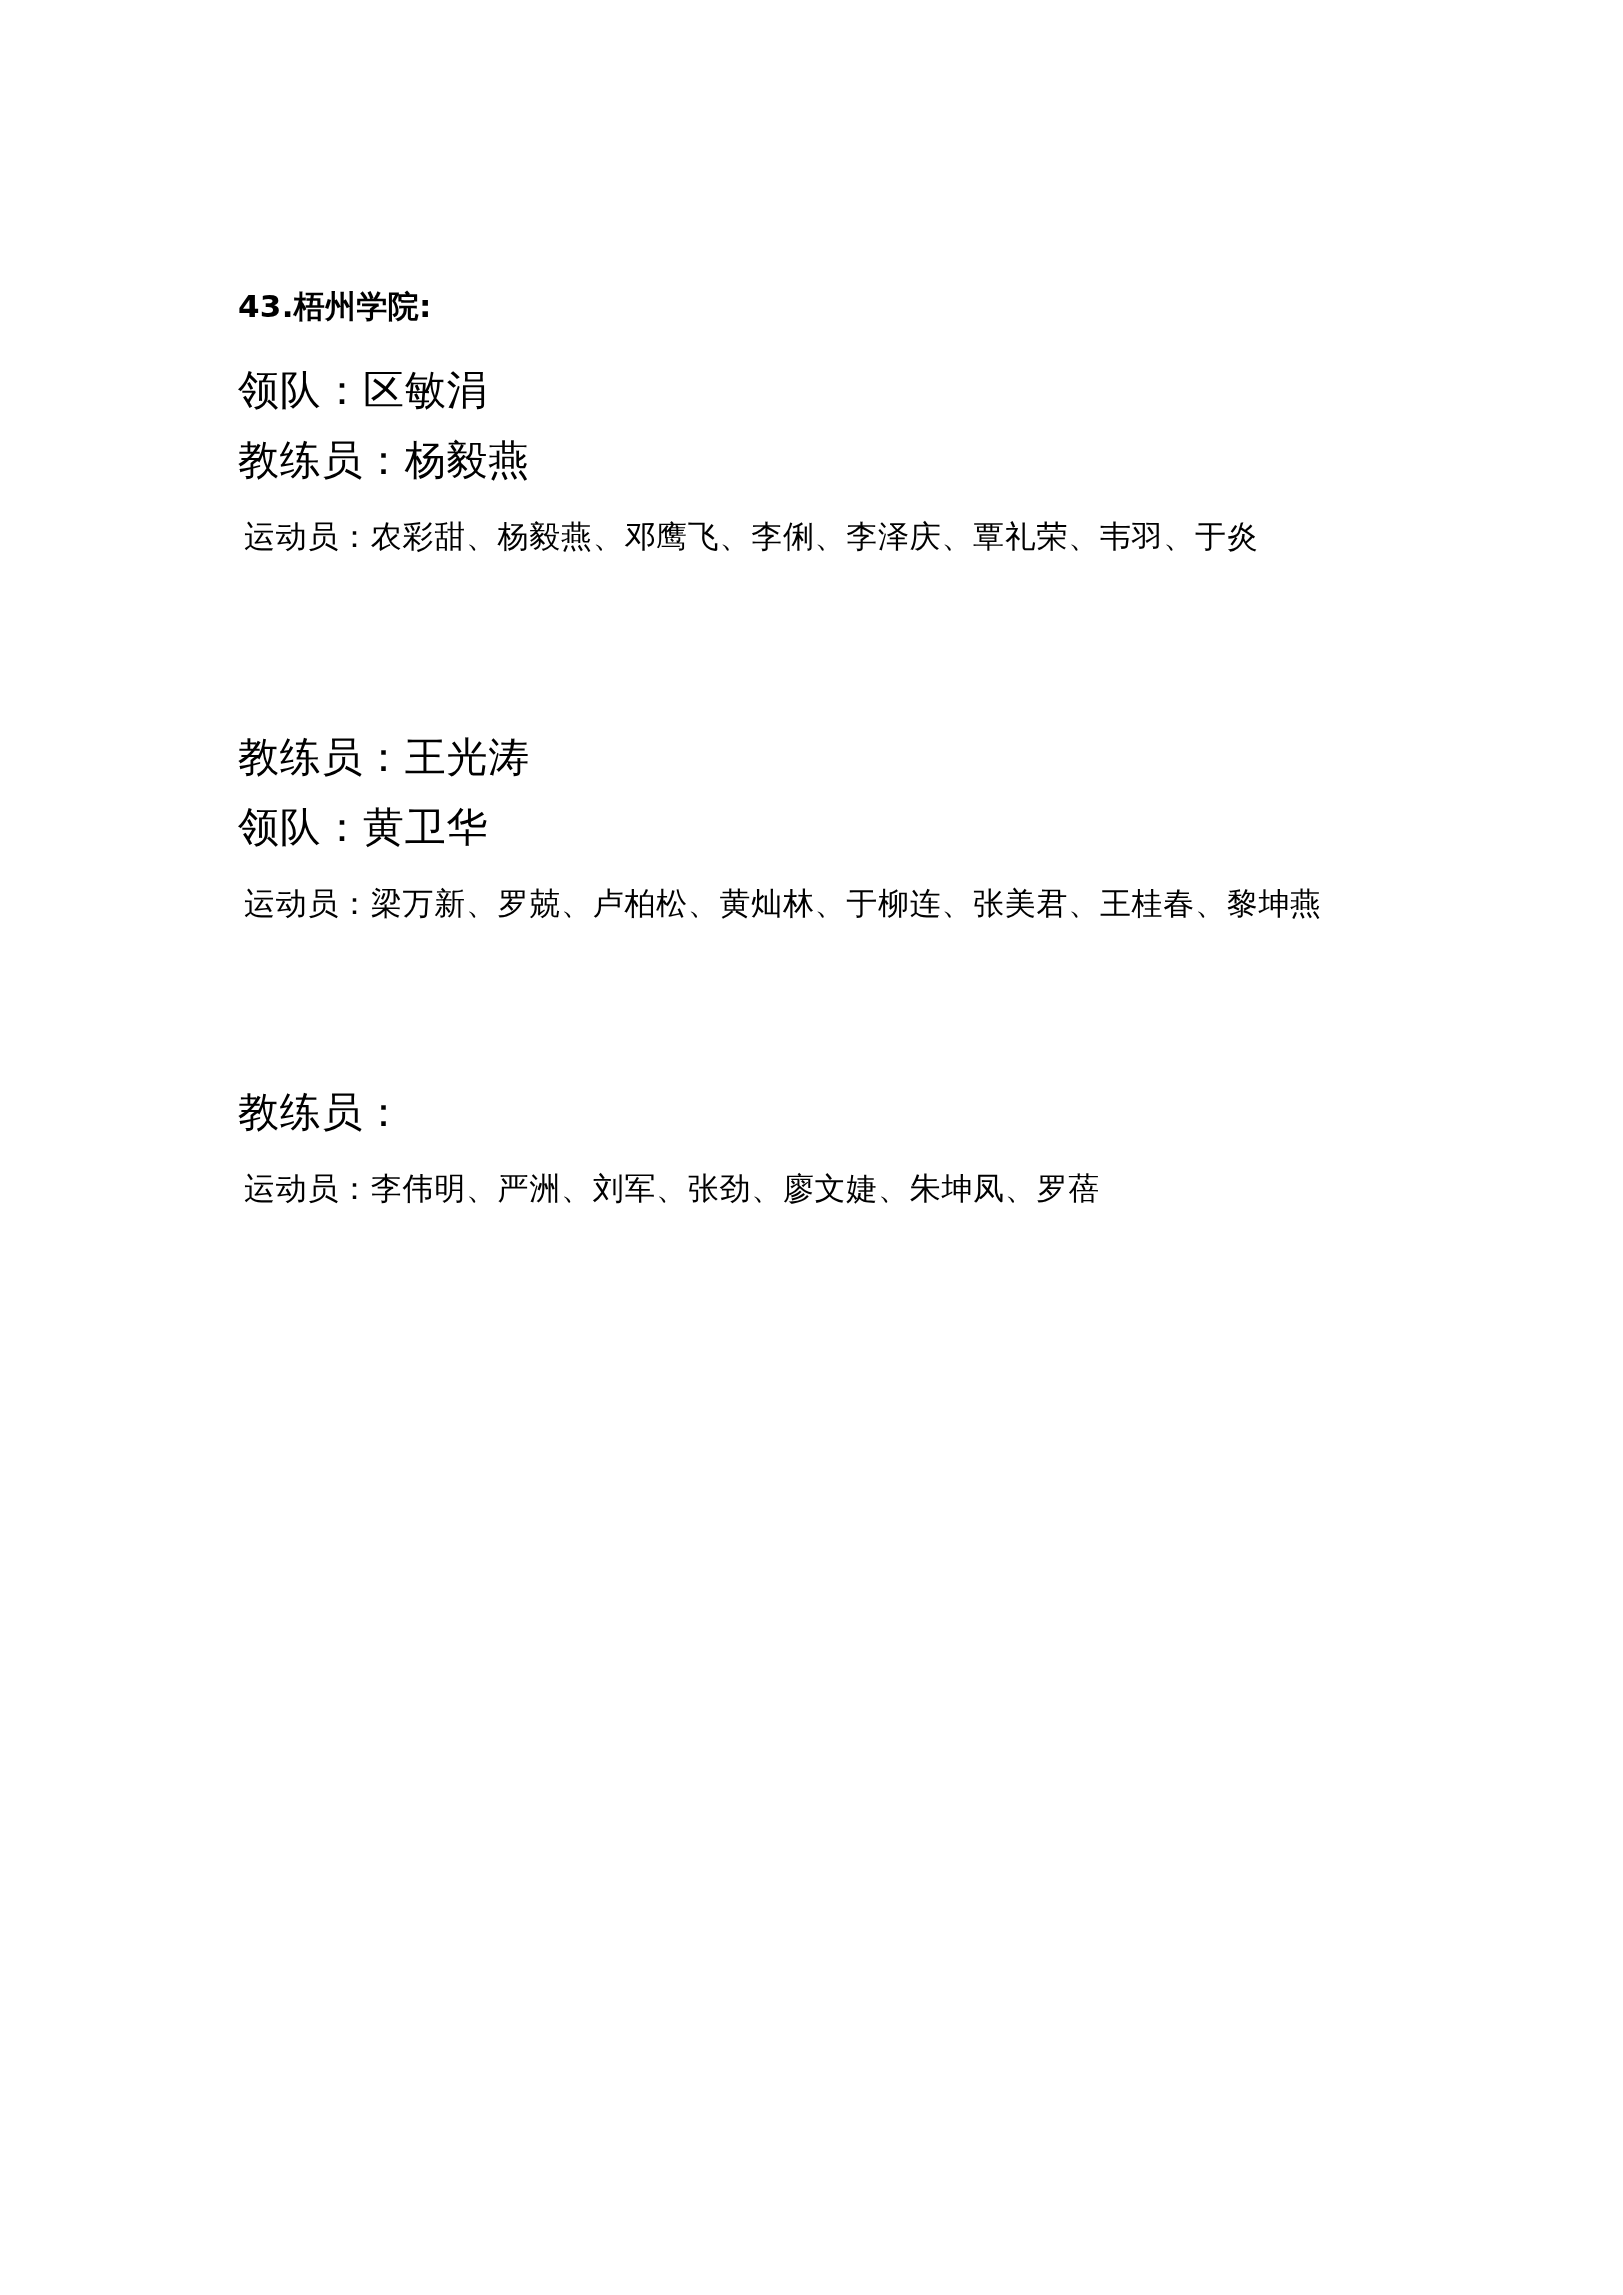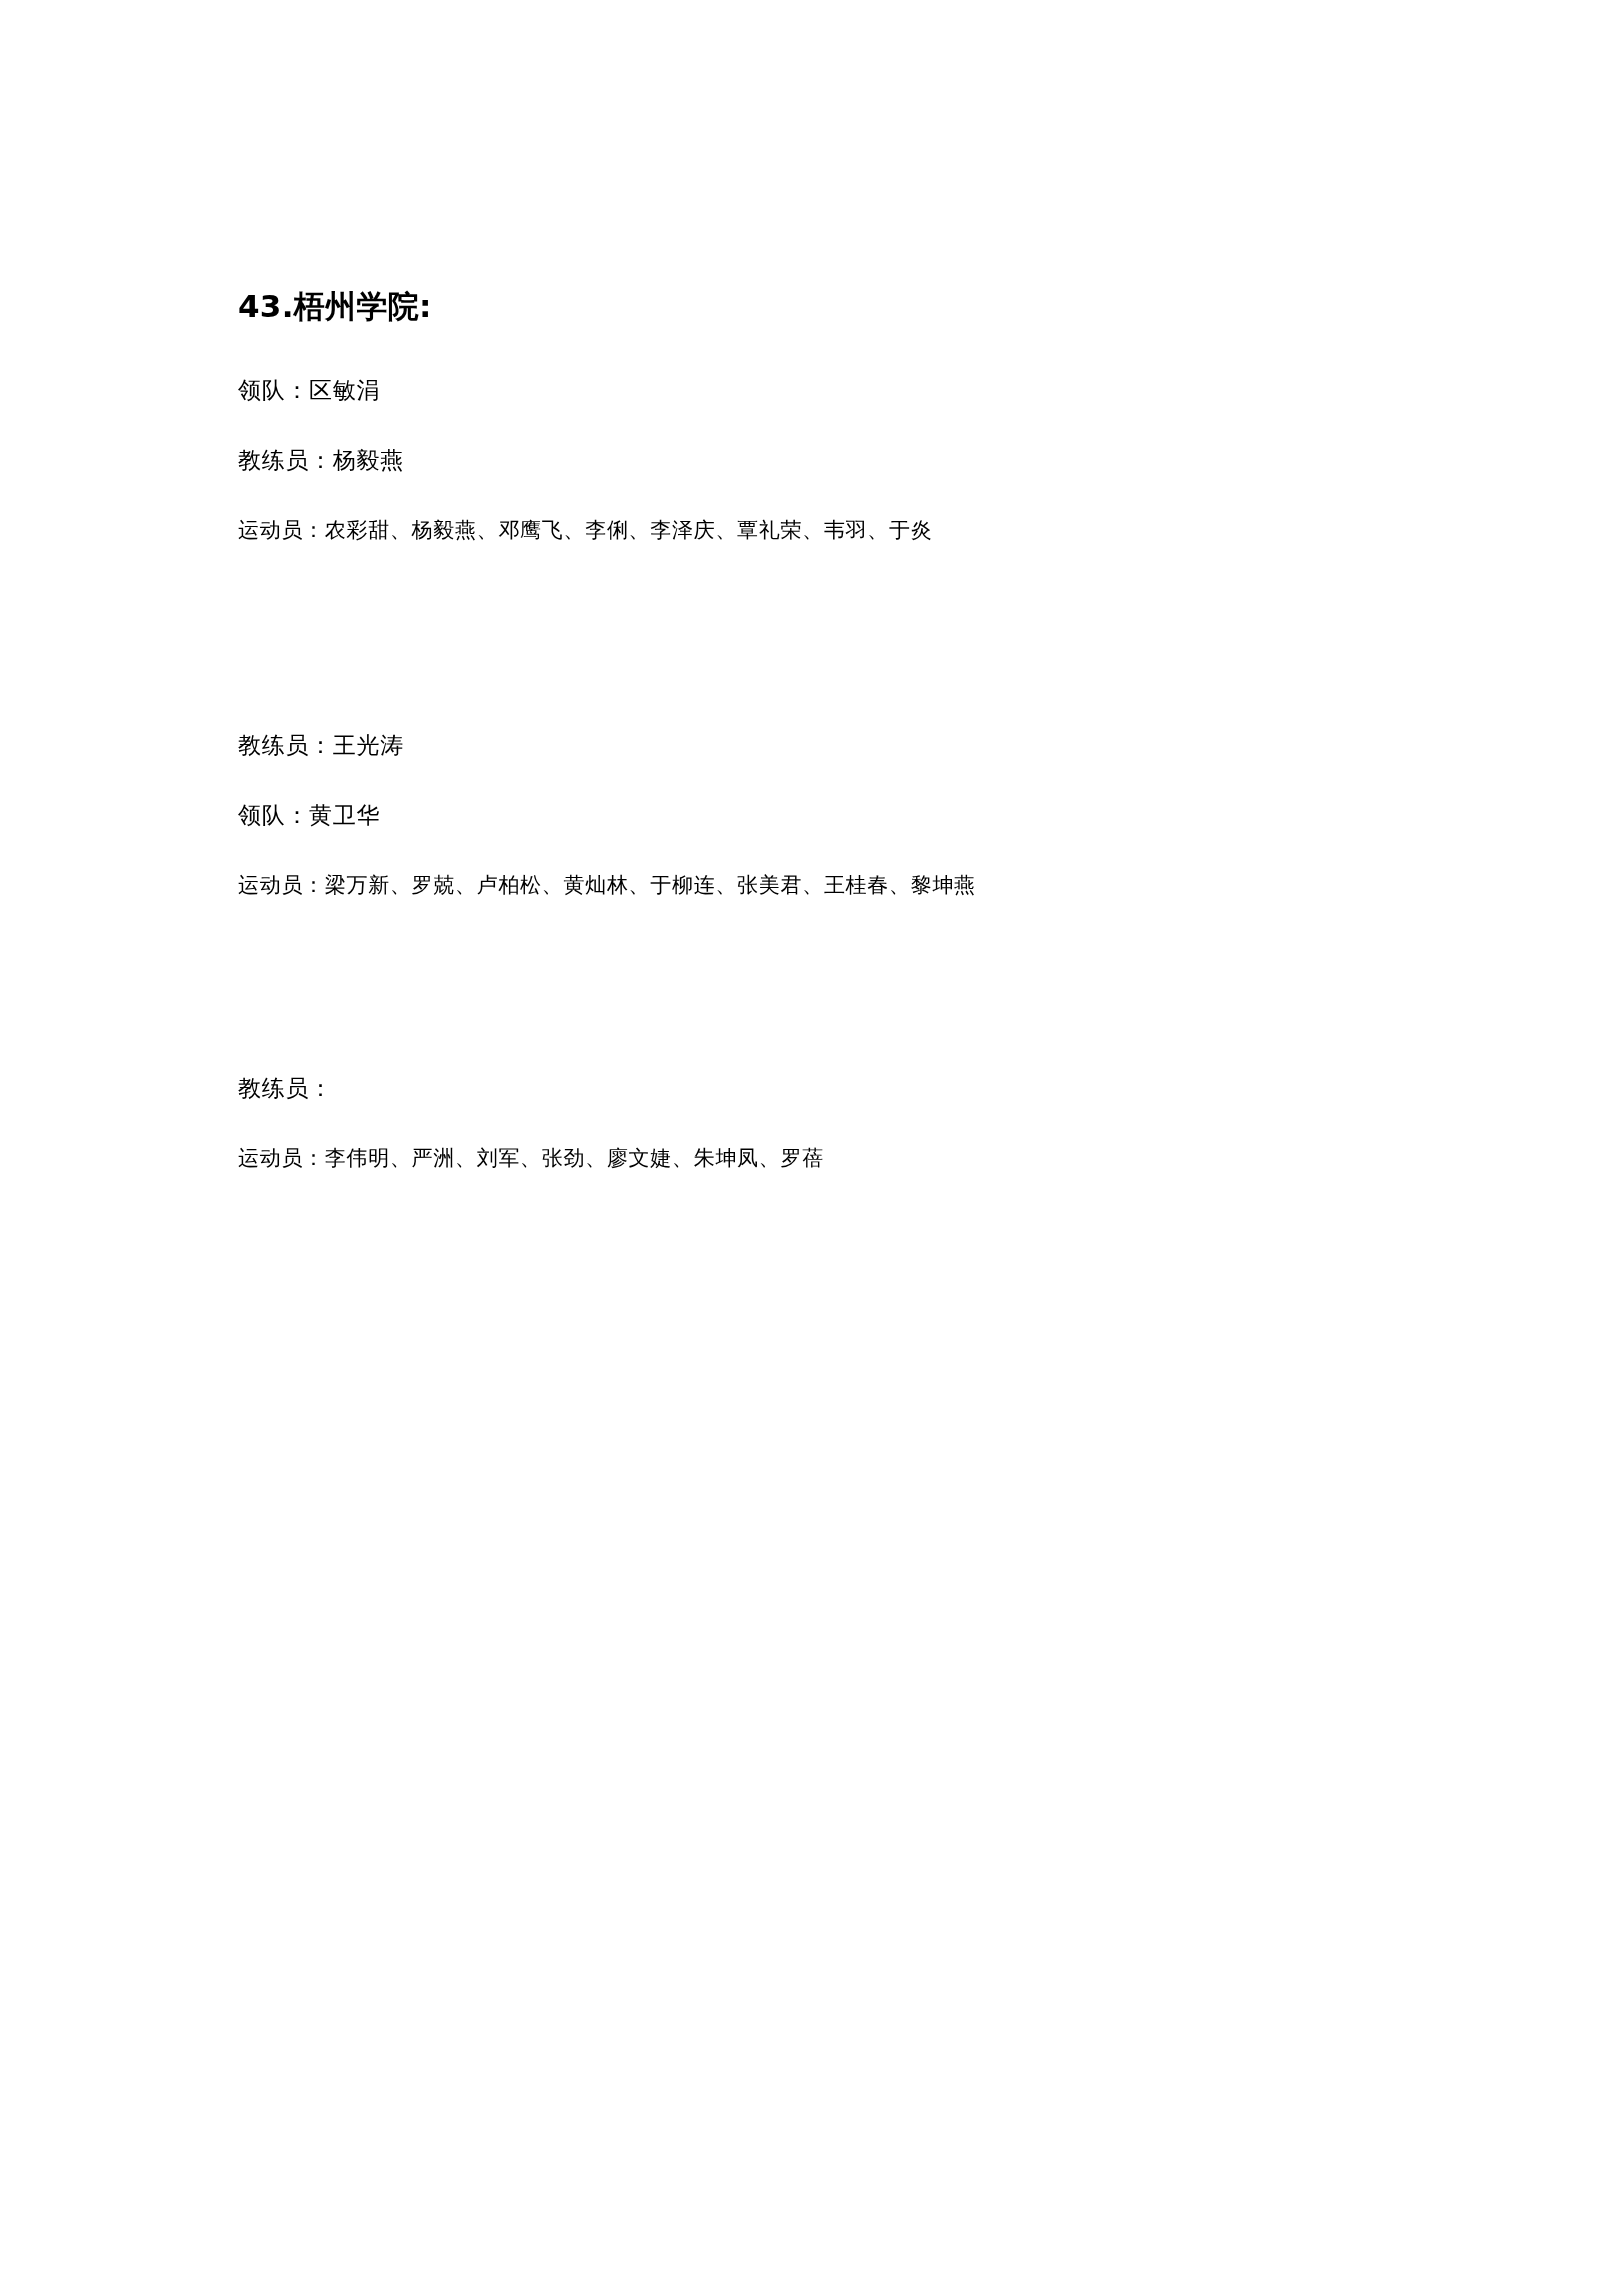--- a/index.html
+++ b/index.html
@@ -28,31 +28,31 @@
     font-family: "DejaVu Sans", "Liberation Sans", sans-serif;
     font-weight: bold;
     font-size: 31px;
     line-height: 1.0;
     letter-spacing: 0.3px;
     margin: 0 0 32.5px 0;
     white-space: pre;
   }
   .line {
     font-family: "DejaVu Serif", "Liberation Serif", serif;
-    font-size: 23px;
+    font-size: 41px;
     line-height: 70px;
     margin: 0;
     letter-spacing: 0.7px;
   }
   .para {
     font-family: "DejaVu Serif", "Liberation Serif", serif;
-    font-size: 21px;
+    font-size: 31px;
     line-height: 70px;
     letter-spacing: 0.7px;
-    margin: 0;
+    margin: 6px;
     text-align: justify;
     text-justify: inter-ideograph;
   }
   .gap-big {
     height: 145px;
   }
   .gap-mid {
     height: 133px;
   }
 </style>

